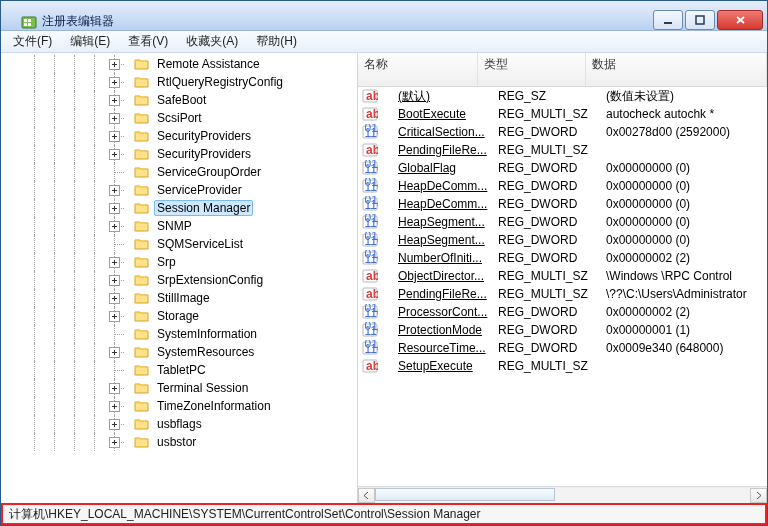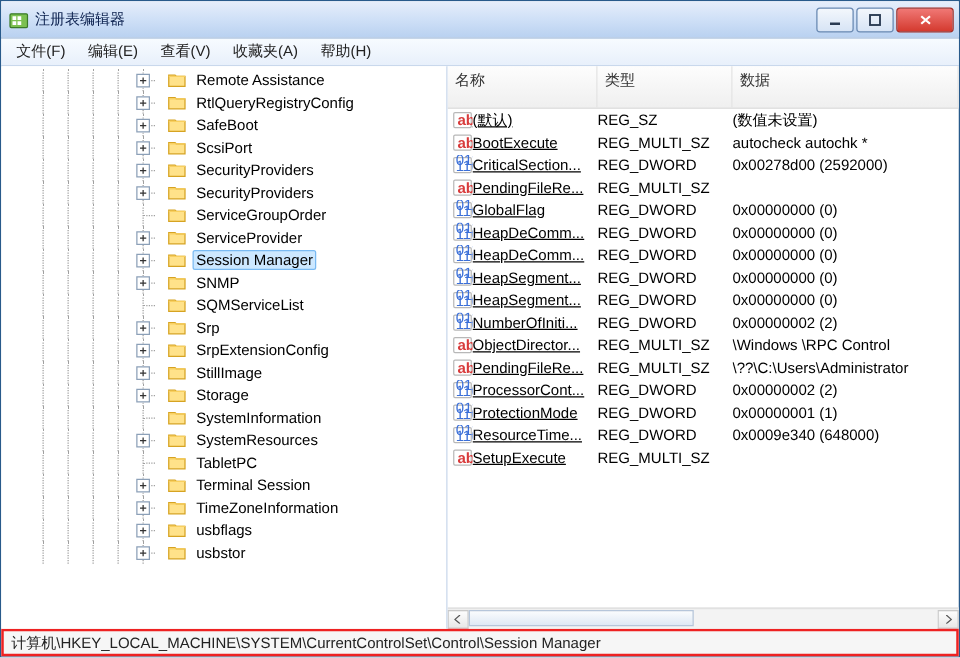--- a/index.html
+++ b/index.html
@@ -1,18 +1,18 @@
 <!DOCTYPE html>
 <html><head>
 <meta charset="utf-8">
 <style>
 * { margin: 0; padding: 0; box-sizing: border-box; font-family: "Segoe UI", "Microsoft YaHei", Tahoma, sans-serif; font-size: 12px; }
 body { background: #fff; width: 768px; height: 526px; overflow: hidden; }
 .window { width: 768px; height: 526px; border: 1px solid #285a8b; display: flex; flex-direction: column; background: #fff; }
-.titlebar { height: 30px; background: linear-gradient(#e6eefb, #cfe0f7 50%, #b9d1f0); display: flex; align-items: center; padding: 0 4px 0 6px; border-bottom: 1px solid #9cb6d8; }
+.titlebar { height: 30px; background: linear-gradient(#e6eefb, #cfe0f7 50%, #b9d1f0); display: flex; align-items: flex-end; padding: 0 4px 0 20px; border-bottom: 1px solid #9cb6d8; }
 .titlebar .icon { width: 16px; height: 16px; margin-right: 5px; }
 .titlebar .title { flex: 1; color: #0a1f4d; font-size: 12px; }
 .win-btn { width: 30px; height: 20px; display: inline-flex; align-items: center; justify-content: center; border: 1px solid #6b8ab2; border-radius: 3px; margin-left: 2px; background: linear-gradient(#f3f7fc,#d7e4f5); }
 .win-btn.close { background: linear-gradient(#f07875,#d43a2f); border-color: #a12c24; width: 46px; }
 .win-btn svg { display:block; }
 .menubar { height: 22px; background: linear-gradient(#f7fbff,#e8f0fb); border-bottom: 1px solid #c9d8ec; display: flex; align-items: center; padding: 0 4px; gap: 2px; }
 .menubar span { padding: 2px 8px; color: #222; cursor: default; text-align: center; }
 .body { flex: 1; display: flex; min-height: 0; }
 .tree-pane { width: 357px; border-right: 1px solid #c9d8ec; background: #fff; overflow: hidden; position: relative; }
 .tree-scroll { position: absolute; inset: 0; overflow: hidden; padding: 2px 13px; }
@@ -27,21 +27,21 @@
 .tree-label { padding: 1px 3px; }
 .tree-item.selected .tree-label { background: #cde8ff; border: 1px solid #7abaf2; padding: 0 2px; border-radius: 2px; }
 .list-pane { flex: 1; display: flex; flex-direction: column; min-width: 0; }
 .list-header { height: 34px; display: flex; background: linear-gradient(#fdfdfd,#efefef); border-bottom: 1px solid #d8d8d8; }
 .list-header div { padding: 3px 6px; border-right: 1px solid #e3e3e3; color: #333; }
 .col-name { width: 120px; }
 .col-type { width: 108px; }
 .col-data { flex: 1; }
 .list-body { flex: 1; overflow: hidden; position: relative; }
 .list-row { display: flex; align-items: center; height: 18px; padding-left: 4px; }
-.list-row .val-icon { width: 16px; height: 16px; margin-right: 0; flex-shrink: 0; }
+.list-row .val-icon { width: 16px; height: 16px; margin-right: 20px; flex-shrink: 0; }
 .list-row .c-name { width: 100px; overflow: hidden; text-overflow: ellipsis; white-space: nowrap; text-decoration: underline; }
 .list-row .c-type { width: 108px; white-space: nowrap; }
 .list-row .c-data { flex: 1; white-space: nowrap; overflow: hidden; }
 .hscroll { height: 17px; background: #efefef; border-top: 1px solid #ddd; display: flex; align-items: center; }
 .hscroll .arrow { width: 17px; height: 15px; background: linear-gradient(#fdfdfd,#e8e8e8); border: 1px solid #c8c8c8; display:flex;align-items:center;justify-content:center; }
 .hscroll .track { flex:1; height:15px; background:#f3f3f3; position:relative; }
 .hscroll .thumb { position:absolute; left:0; top:0; height:13px; width:180px; background: linear-gradient(#fafcfd,#dfe9f5); border:1px solid #b6c6da; }
 .statusbar { height: 22px; border: 2px solid #e22; background: #f6f6f6; display: flex; align-items: center; padding: 0 6px; color: #222; }
 </style>
 </head>

